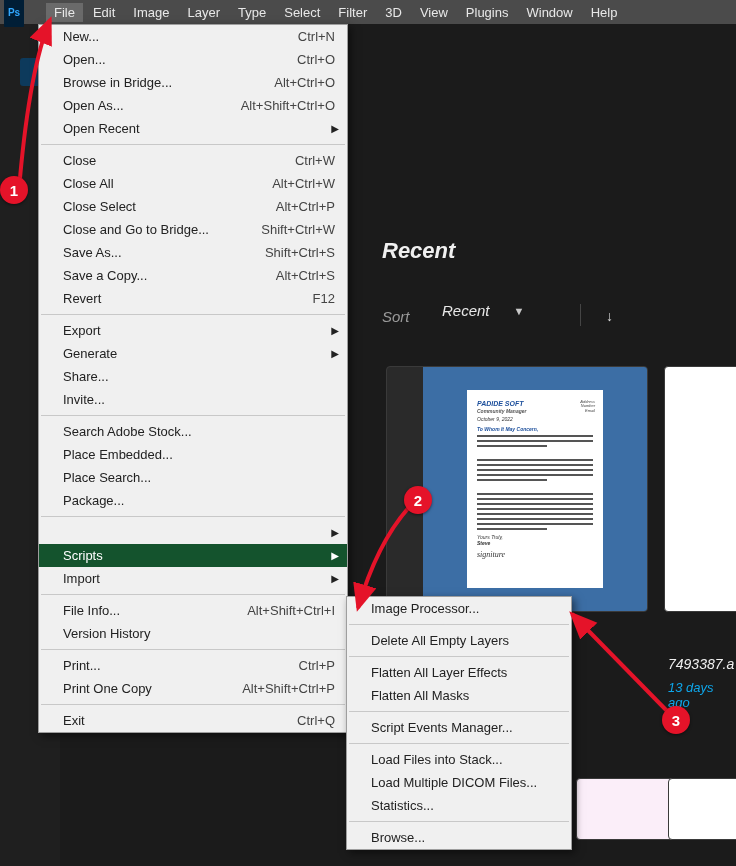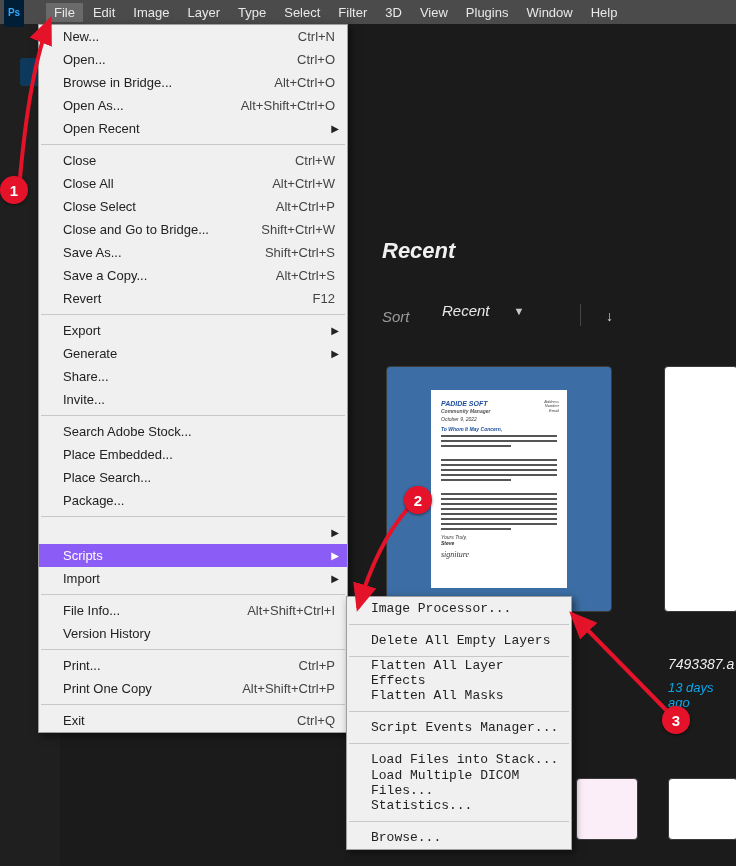--- a/index.html
+++ b/index.html
@@ -100,20 +100,21 @@
     color: #d8d8d8;
     font-size: 14px;
   }
 
   .thumb {
     position: absolute;
     border: 1px solid #3a3a3a;
     border-radius: 4px;
     overflow: hidden;
     background: #2a2a2a;
+    padding-left: 36px;
   }
   .thumb1 { left: 386px; top: 342px; width: 224px; height: 244px; }
   .thumb2 { left: 664px; top: 342px; width: 72px;  height: 244px; background: #fff; }
   .thumb3 { left: 576px; top: 754px; width: 60px;  height: 60px;  background: #fbeef9; }
   .thumb4 { left: 668px; top: 754px; width: 68px;  height: 60px;  background: #fff; }
 
   .thumb1-inner {
     width: 100%; height: 100%;
     display: flex; align-items: center; justify-content: center;
     background: #3c6ea5;
@@ -167,21 +168,21 @@
     width: 308px;
   }
   .menu .row {
     display: flex;
     align-items: center;
     padding: 3px 12px 3px 24px;
     height: 17px;
     position: relative;
   }
   .menu .row.highlight {
-    background: #8b5cf6;
+    background: #14532d;
     color: #fff;
   }
   .menu .row .label { flex: 1; }
   .menu .row .shortcut { color: #444; }
   .menu .sep {
     height: 1px;
     background: #c8c8c8;
     margin: 4px 2px;
   }
   .menu .tri {
@@ -189,21 +190,20 @@
     right: 8px;
     font-size: 10px;
     color: #222;
   }
   .menu .row.highlight .tri { color: #fff; }
 
   
   .scripts-menu {
     left: 346px; top: 596px;
     width: 224px;
-    font-family: Liberation Mono, monospace;
   }
 
   
   .circle {
     position: absolute;
     width: 28px; height: 28px;
     border-radius: 50%;
     background: #e51329;
     color: #fff;
     font-weight: bold;

